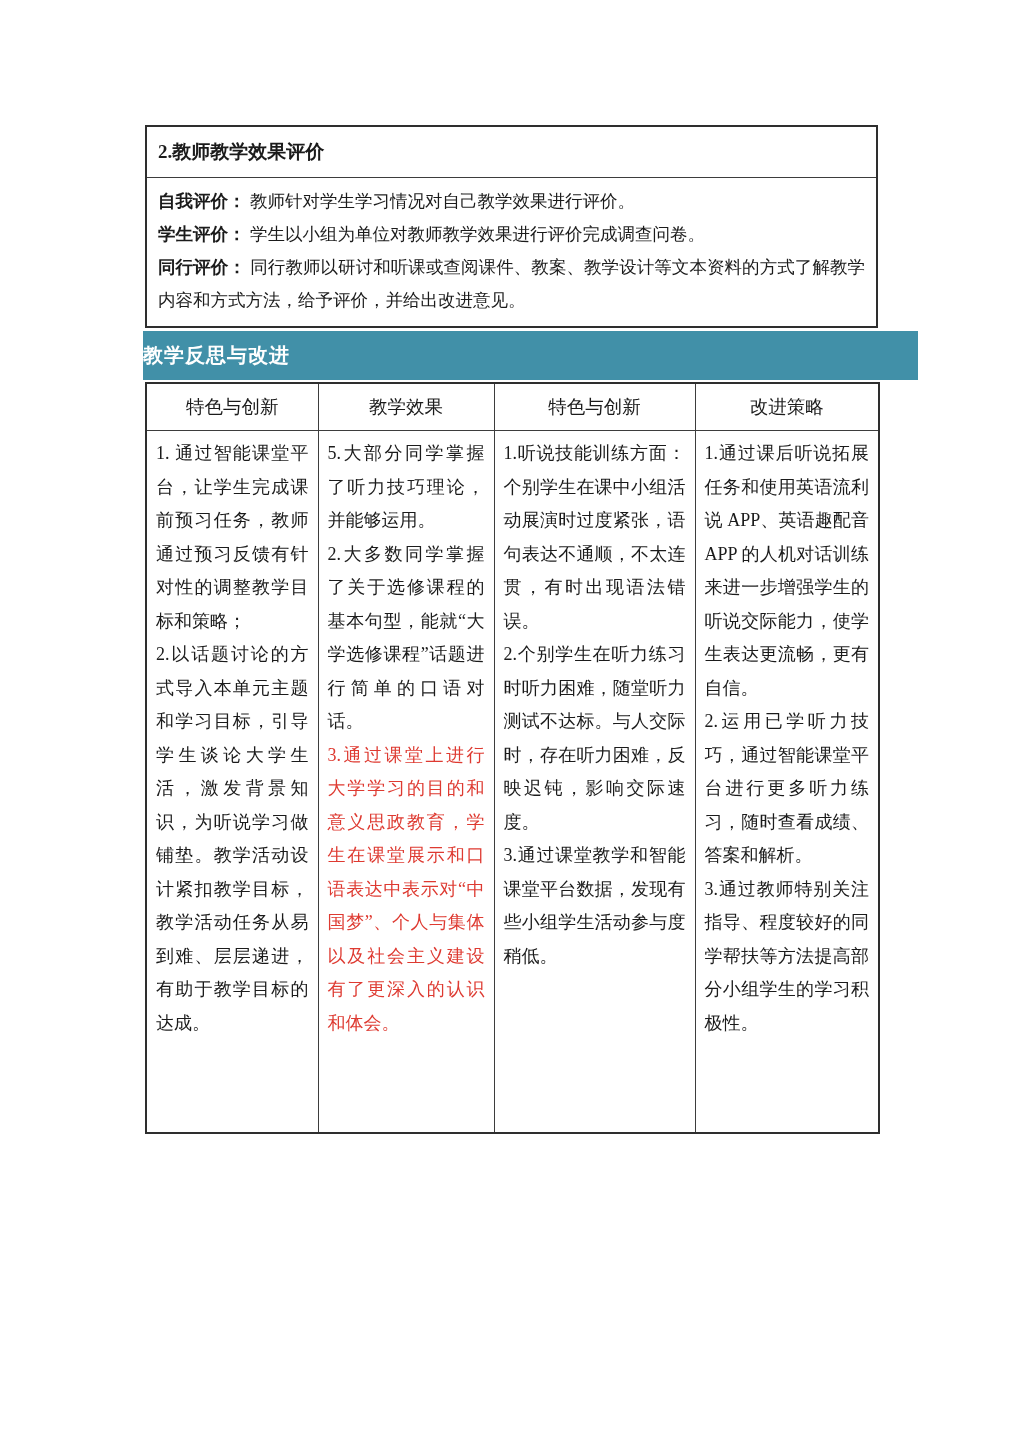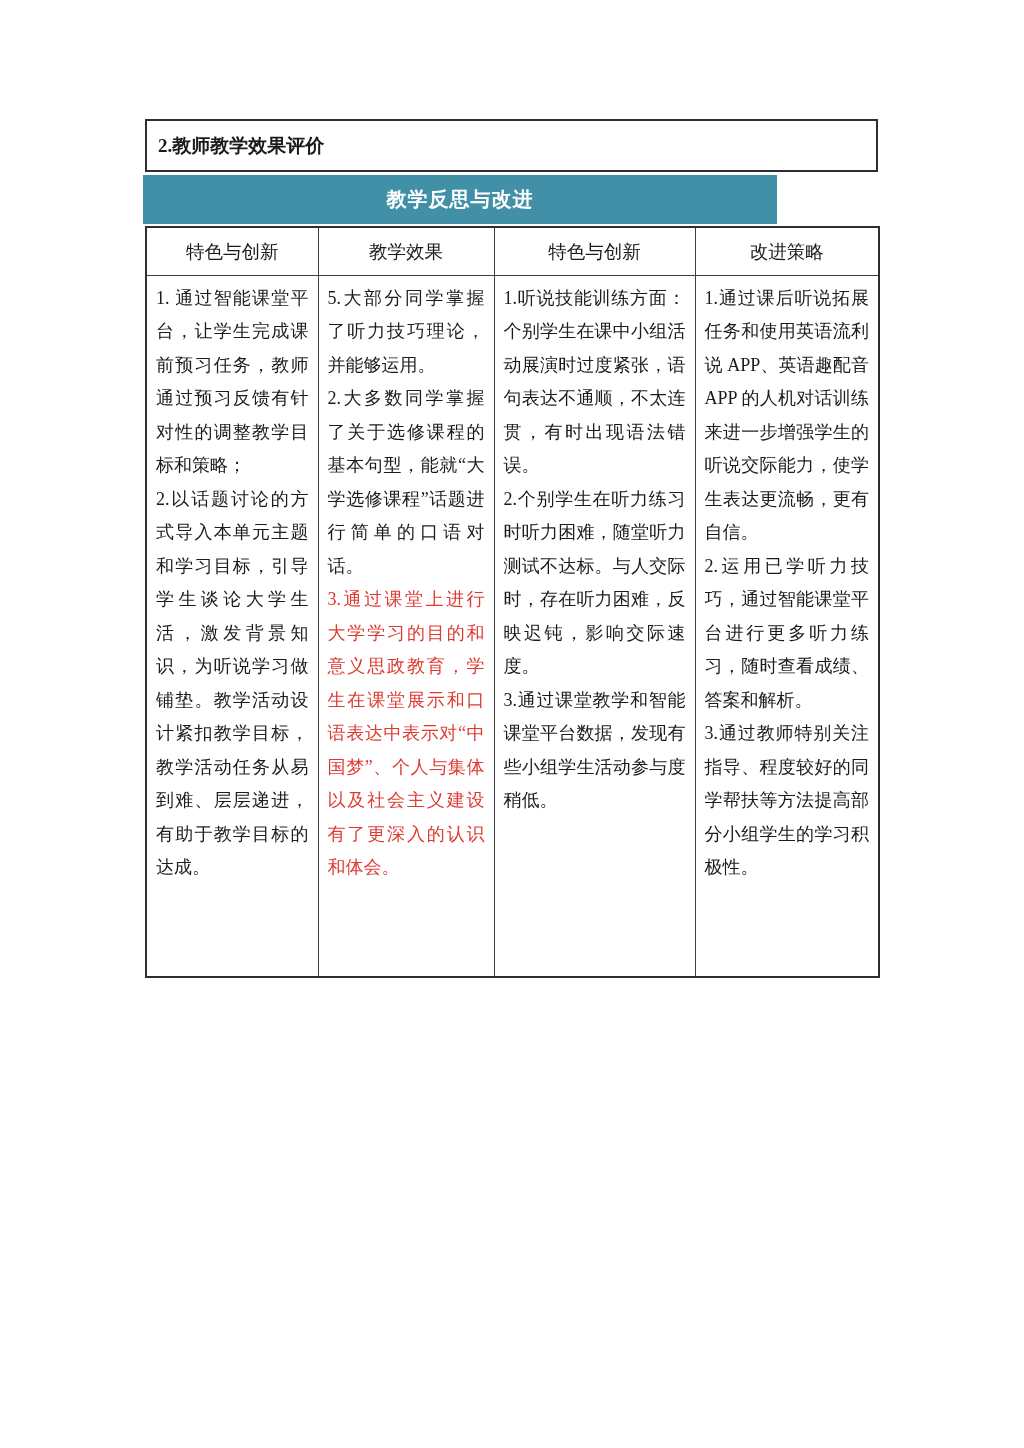--- a/index.html
+++ b/index.html
@@ -21,21 +21,21 @@
   .sheet {
     position: relative;
     width: 1024px;
     height: 1448px;
     background: #ffffff;
     overflow: hidden;
   }
   .doc {
     position: absolute;
     left: 145px;
-    top: 119px;
+    top: 125px;
     width: 733px;
   }
 
   
   table { border-collapse: collapse; table-layout: fixed; }
   .t1 {
     width: 733px;
     border: 2px solid var(--outer);
   }
   .t1 td { border: 1px solid var(--border); }
@@ -56,26 +56,25 @@
     margin: 0;
     text-align: justify;
     text-align-last: left;
     text-justify: inter-character;
   }
   .eval-item b { font-weight: bold; }
 
   
   .banner {
     margin: 3px 0 2px -2px;
-    width: 634px;
+    width: 775px;
     height: 49px;
     background: var(--teal);
     display: flex;
     align-items: center;
-    justify-content: center;
   }
   .banner span {
     color: #ffffff;
     font-family: "Liberation Sans", "DejaVu Sans", sans-serif;
     font-weight: bold;
     font-size: 20px;
     letter-spacing: 1px;
   }
 
   
@@ -111,20 +110,36 @@
 </head>
 <body>
 
 <div class="sheet">
   <div class="doc">
 
     <table class="t1">
       <tbody>
         <tr>
           <td class="r1-cell">2.教师教学效果评价</td>
+        </tr>
+        <tr>
+          <td class="r3-cell">
+            <p class="eval-item">
+              <b>自我评价：</b>
+              <span>教师针对学生学习情况对自己教学效果进行评价。</span>
+            </p>
+            <p class="eval-item">
+              <b>学生评价：</b>
+              <span>学生以小组为单位对教师教学效果进行评价完成调查问卷。</span>
+            </p>
+            <p class="eval-item">
+              <b>同行评价：</b>
+              <span>同行教师以研讨和听课或查阅课件、教案、教学设计等文本资料的方式了解教学内容和方式方法，给予评价，并给出改进意见。</span>
+            </p>
+          </td>
         </tr>
       </tbody>
     </table>
 
     <div class="banner">
       <span>教学反思与改进</span>
     </div>
 
     <table class="t2">
       <colgroup>

